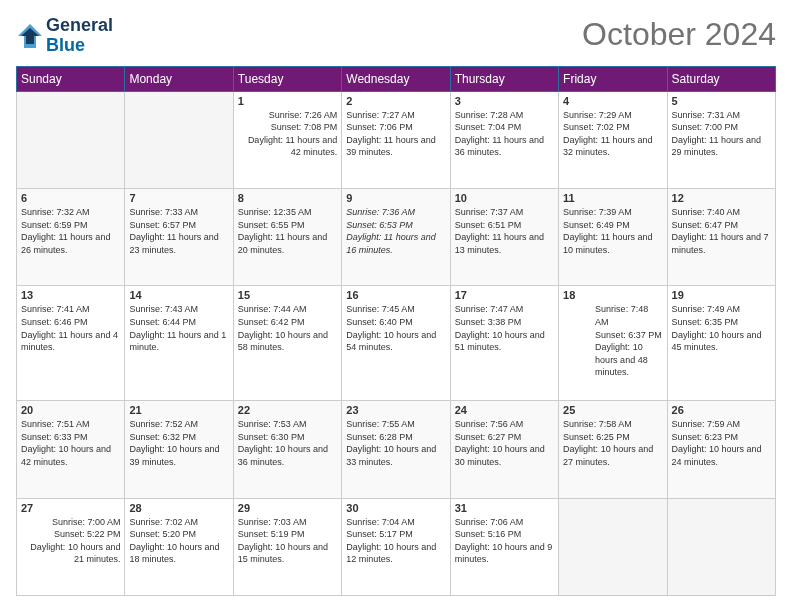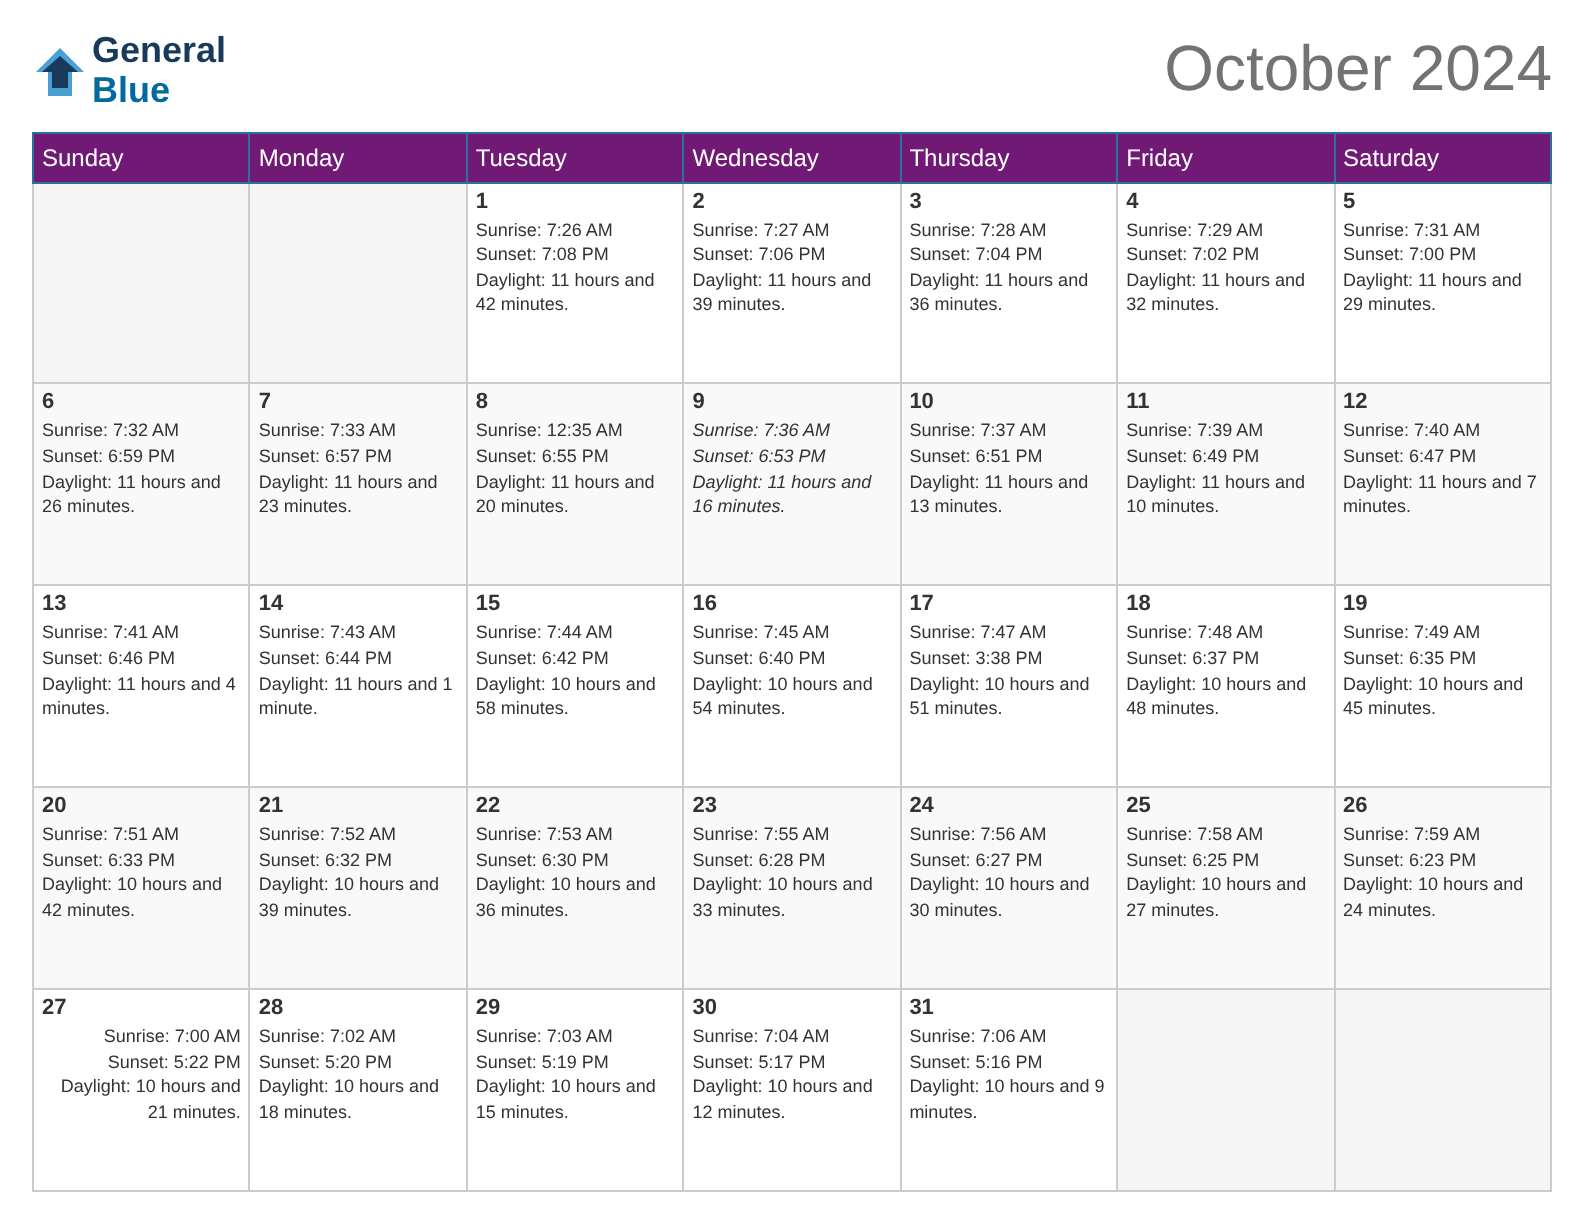--- a/index.html
+++ b/index.html
@@ -127,21 +127,21 @@
           <th>Friday</th>
           <th>Saturday</th>
         </tr>
     </thead>
     <tbody id="calendar-body">
     <tr>
           <td class="empty"></td>
           <td class="empty"></td>
           <td>
             <span class="day-num">1</span>
-            <div class="day-info" style="white-space: pre-line;">Sunrise: 7:26 AM
+            <div class="day-info" style="white-space: pre-line; text-align: right;">Sunrise: 7:26 AM
 Sunset: 7:08 PM
 Daylight: 11 hours and 42 minutes.</div>
           </td>
           <td>
             <span class="day-num">2</span>
             <div class="day-info" style="white-space: pre-line;">Sunrise: 7:27 AM
 Sunset: 7:06 PM
 Daylight: 11 hours and 39 minutes.</div>
           </td>
           <td>
@@ -233,21 +233,21 @@
 Daylight: 10 hours and 54 minutes.</div>
           </td>
           <td>
             <span class="day-num">17</span>
             <div class="day-info" style="white-space: pre-line;">Sunrise: 7:47 AM
 Sunset: 3:38 PM
 Daylight: 10 hours and 51 minutes.</div>
           </td>
           <td>
             <span class="day-num">18</span>
-            <div class="day-info" style="white-space: pre-line;">Sunrise: 7:48 AM
+            <div class="day-info" style="white-space: pre-line; margin-left: 32px;">Sunrise: 7:48 AM
 Sunset: 6:37 PM
 Daylight: 10 hours and 48 minutes.</div>
           </td>
           <td>
             <span class="day-num">19</span>
             <div class="day-info" style="white-space: pre-line;">Sunrise: 7:49 AM
 Sunset: 6:35 PM
 Daylight: 10 hours and 45 minutes.</div>
           </td>
         </tr>

